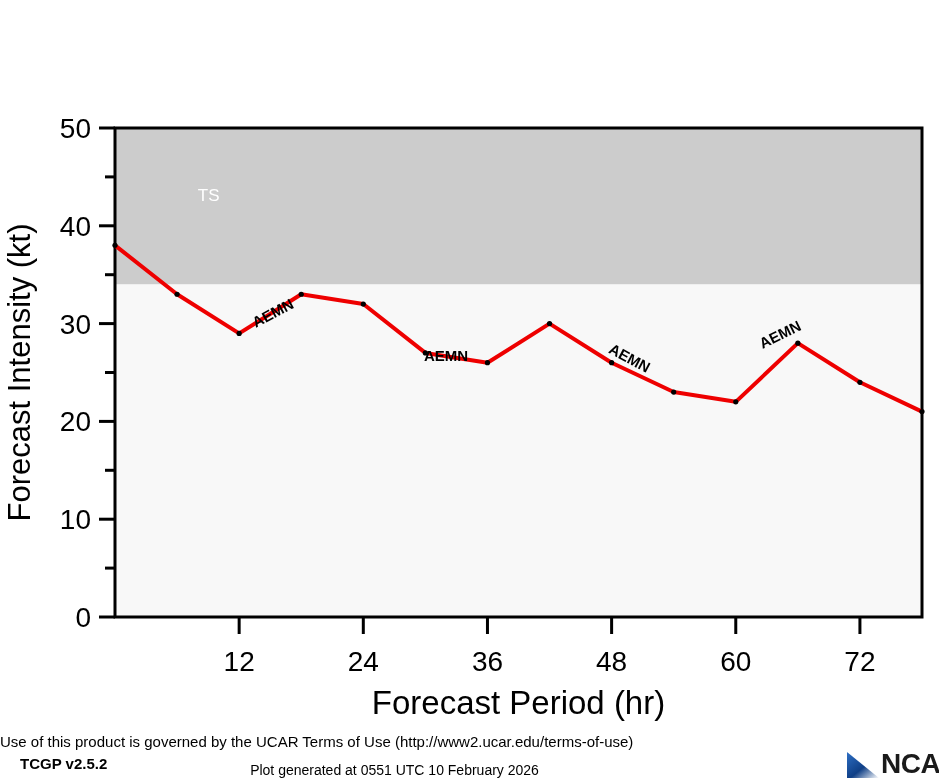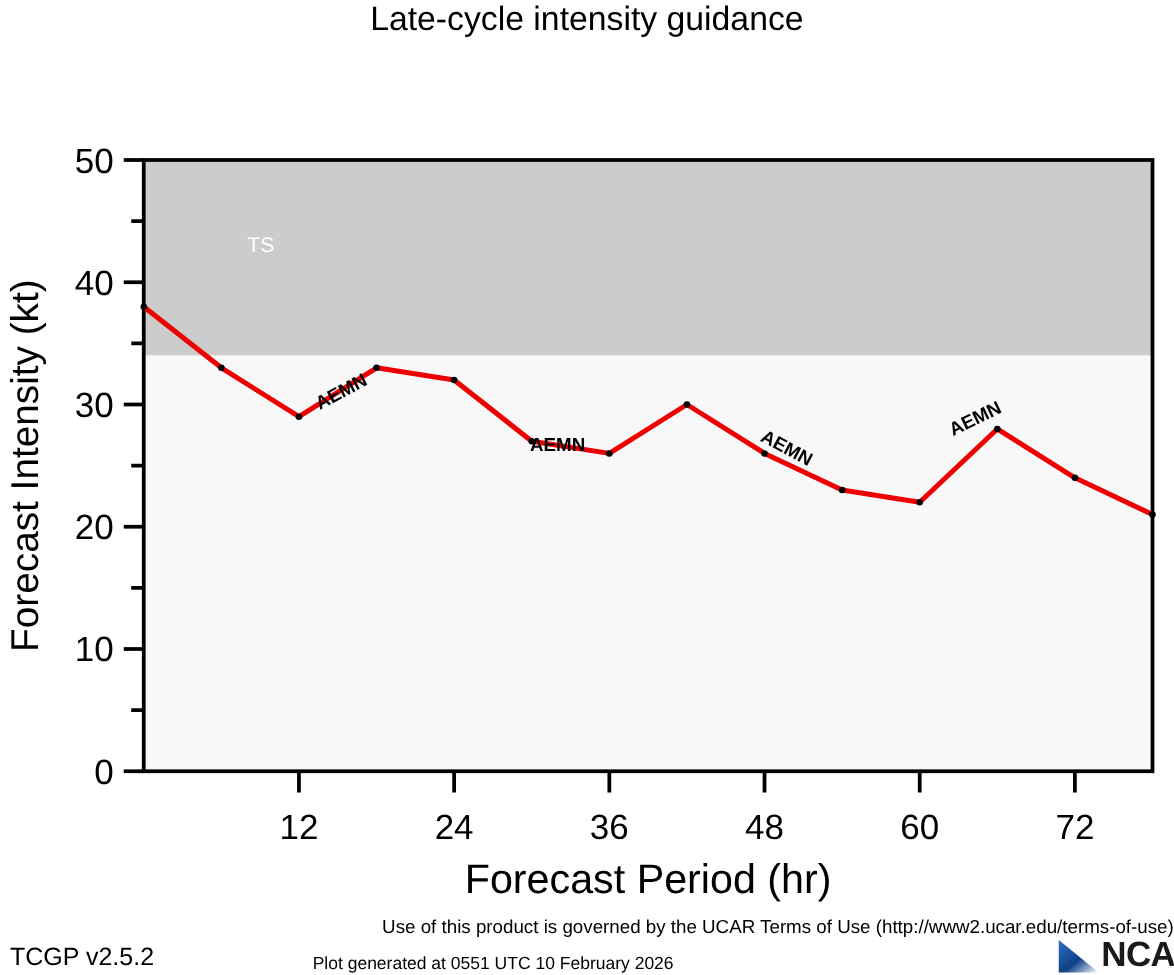--- a/index.html
+++ b/index.html
@@ -16,32 +16,31 @@
 
   #plot-wrap{position:absolute;left:0;top:0;width:939px;height:780px;}
   svg{display:block;}
   .tick-text{font-family:"Liberation Sans", sans-serif;fill:#000;font-size:28px;}
   .ylab{font-size:31px;}
   .xlab{font-size:33px;}
   .ts-text{font-size:17px;fill:#ffffff;font-family:"Liberation Sans", sans-serif;}
   .series-tag{font-size:15px;fill:#000;font-family:"Liberation Sans", sans-serif;font-weight:600;}
 
   .foot{position:absolute;font-family:"Liberation Sans", sans-serif;color:#000;}
-  #terms-text{left:0;top:733px;width:939px;text-align:right;font-size:15px;}
-  #version-text{left:8px;top:755px;font-size:20px;}
+  #terms-text{left:0;top:733px;width:939px;text-align:left;font-size:15px;}
+  #version-text{left:20px;top:755px;font-size:15px;font-weight:bold;}
   #gen-text{left:0;top:762px;width:789px;text-align:center;font-size:14px;}
   #ncar-logo{position:absolute;left:845px;top:748px;width:94px;height:32px;}
   #ncar-word{position:absolute;left:881px;top:748px;font-size:28px;font-weight:bold;
              letter-spacing:-0.5px;color:#1a1a1a;font-family:"Liberation Sans", sans-serif;}
 </style>
 </head>
 <body>
 
 <div class="titles">
-  <div id="title-sub">Late-cycle intensity guidance</div>
 </div>
 
 <div id="plot-wrap">
   <svg id="chart-svg" width="939" height="780">
       <rect x="115" y="128" width="807" height="156.47999999999996" fill="#cccccc"></rect>
       <rect x="115" y="284.47999999999996" width="807" height="332.52000000000004" fill="#f8f8f8"></rect>
       <text x="197.76923076923077" y="201.35000000000002" fill="#ffffff" class="ts-text">TS</text>
       <rect x="115" y="128" width="807" height="489" fill="none" stroke="#000" stroke-width="3"></rect>
       <line x1="99" y1="617" x2="115" y2="617" stroke="#000" stroke-width="3"></line>
       <line x1="105" y1="568.1" x2="115" y2="568.1" stroke="#000" stroke-width="3"></line>

